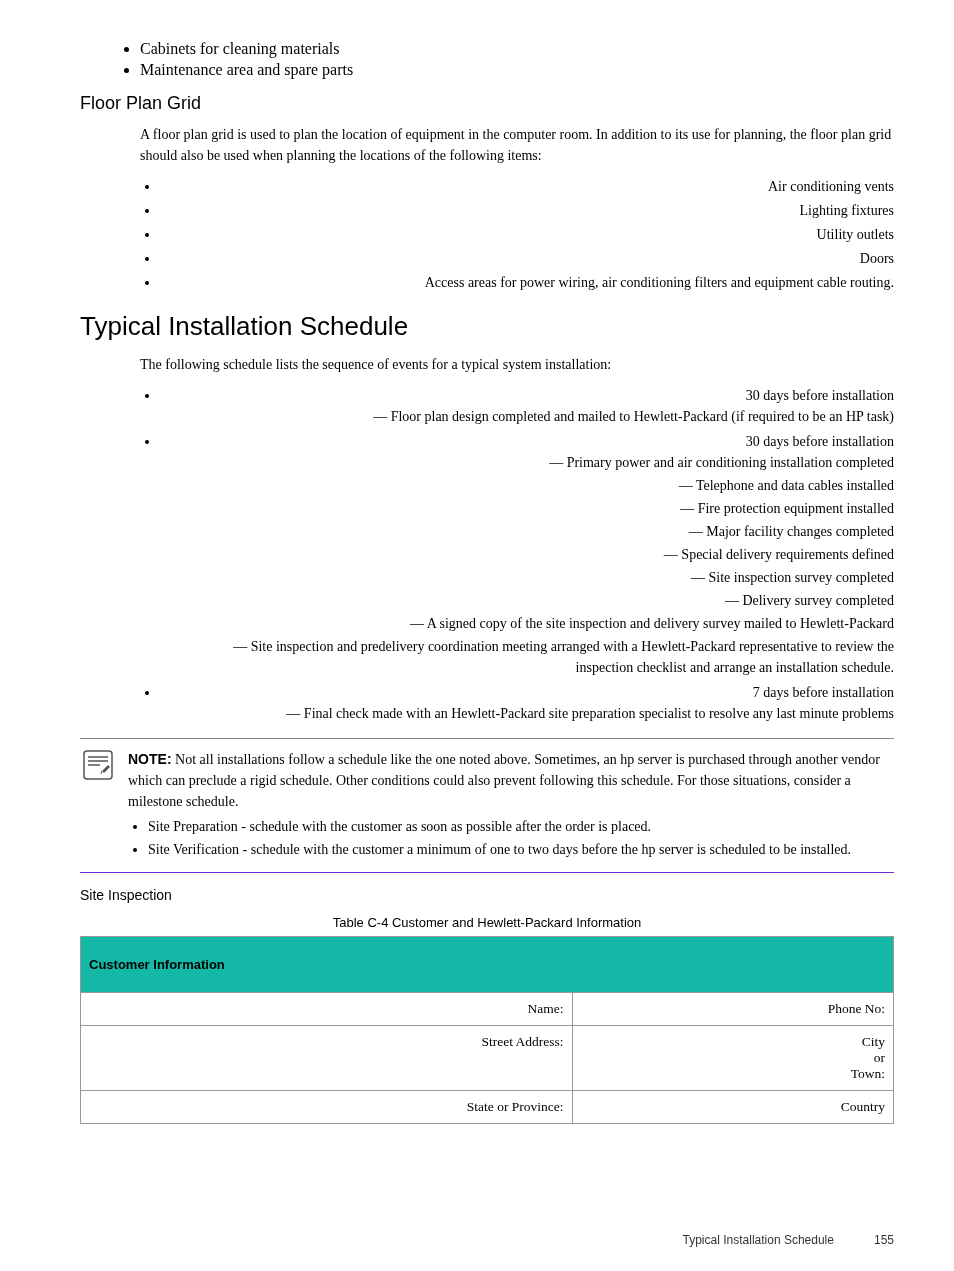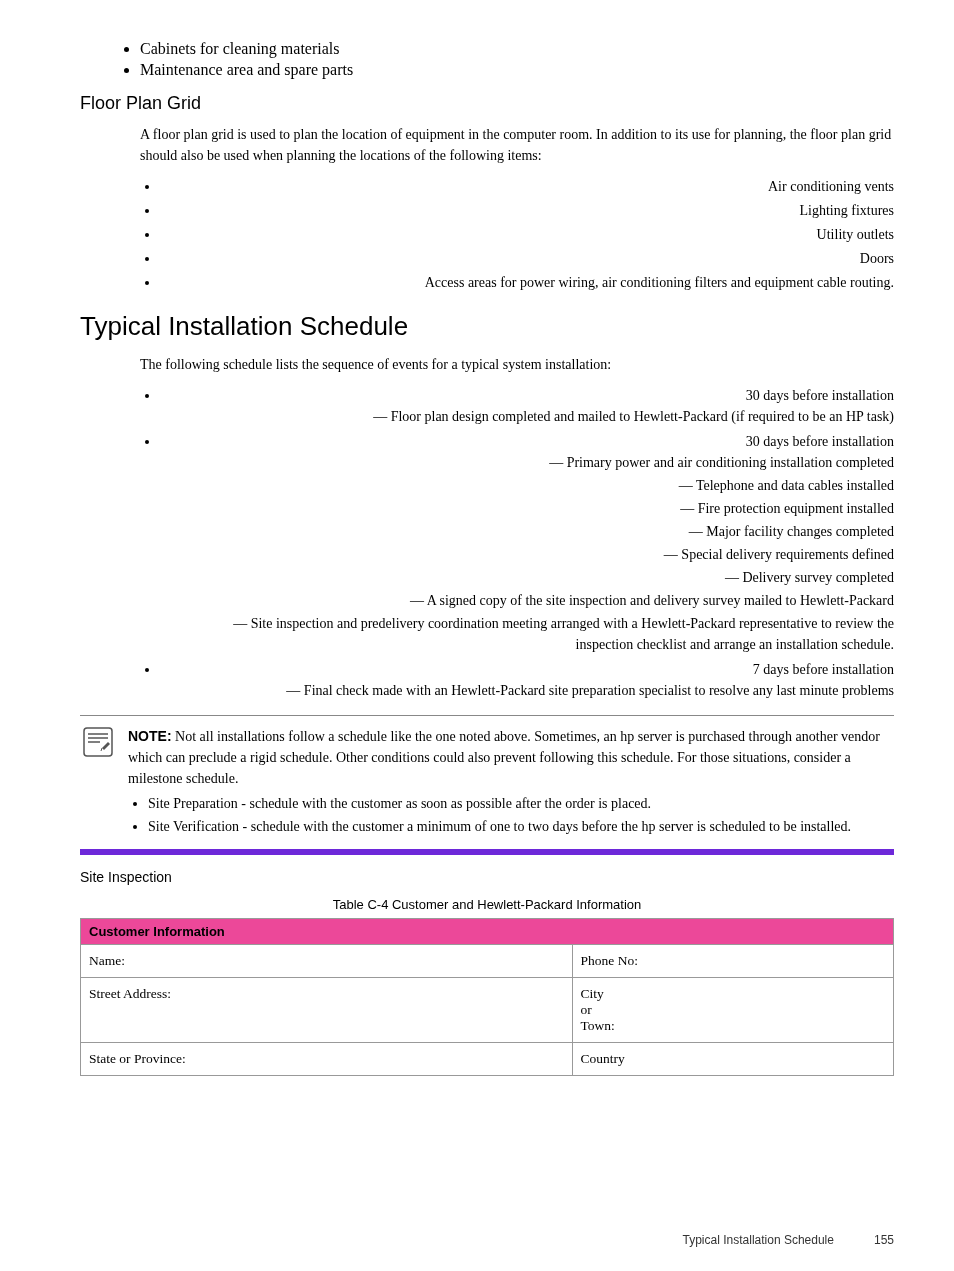--- a/index.html
+++ b/index.html
@@ -70,21 +70,21 @@
       font-size: 14px;
       line-height: 1.5;
       margin-bottom: 2px;
     }
     .sub-list li::before {
       content: "— ";
     }
 
     .note-box {
       border-top: 1px solid #888;
-      border-bottom: 6px solid #6d28d9;
+      border-bottom: 1px solid #6d28d9;
       padding: 10px 0;
       margin: 14px 0;
       display: flex;
       align-items: flex-start;
       gap: 12px;
     }
     .note-icon {
       font-size: 22px;
       margin-top: 0;
       flex-shrink: 0;
@@ -125,32 +125,33 @@
       text-align: center;
       margin-bottom: 6px;
     }
 
     table.info-table {
       width: 100%;
       border-collapse: collapse;
       font-size: 13.5px;
     }
     table.info-table th {
-      background: #ec4899;
+      background: #14b8a6;
       border: 1px solid #999;
-      padding: 5px 8px;
+      padding: 20px 8px;
       text-align: left;
       font-family: 'Arial', sans-serif;
       font-weight: bold;
       font-size: 13px;
     }
     table.info-table td {
       border: 1px solid #999;
       padding: 8px 8px;
       vertical-align: top;
+      text-align: right;
     }
 
     .page-footer {
       position: absolute;
       bottom: 24px;
       right: 60px;
       font-family: 'Arial', sans-serif;
       font-size: 12px;
       color: #333;
       display: flex;
@@ -194,20 +195,21 @@
   </li>
 
   <li>
     <span>30 days before installation</span>
     <ul class="sub-list">
       <li>Primary power and air conditioning installation completed</li>
       <li>Telephone and data cables installed</li>
       <li>Fire protection equipment installed</li>
       <li>Major facility changes completed</li>
       <li>Special delivery requirements defined</li>
+      <li>Site inspection survey completed</li>
       <li>Delivery survey completed</li>
       <li>A signed copy of the site inspection and delivery survey mailed to Hewlett-Packard</li>
       <li>Site inspection and predelivery coordination meeting arranged with a Hewlett-Packard representative to review the inspection checklist and arrange an installation schedule.</li>
     </ul>
   </li>
 
   <li>
     <span>7 days before installation</span>
     <ul class="sub-list">
       <li>Final check made with an Hewlett-Packard site preparation specialist to resolve any last minute problems</li>

